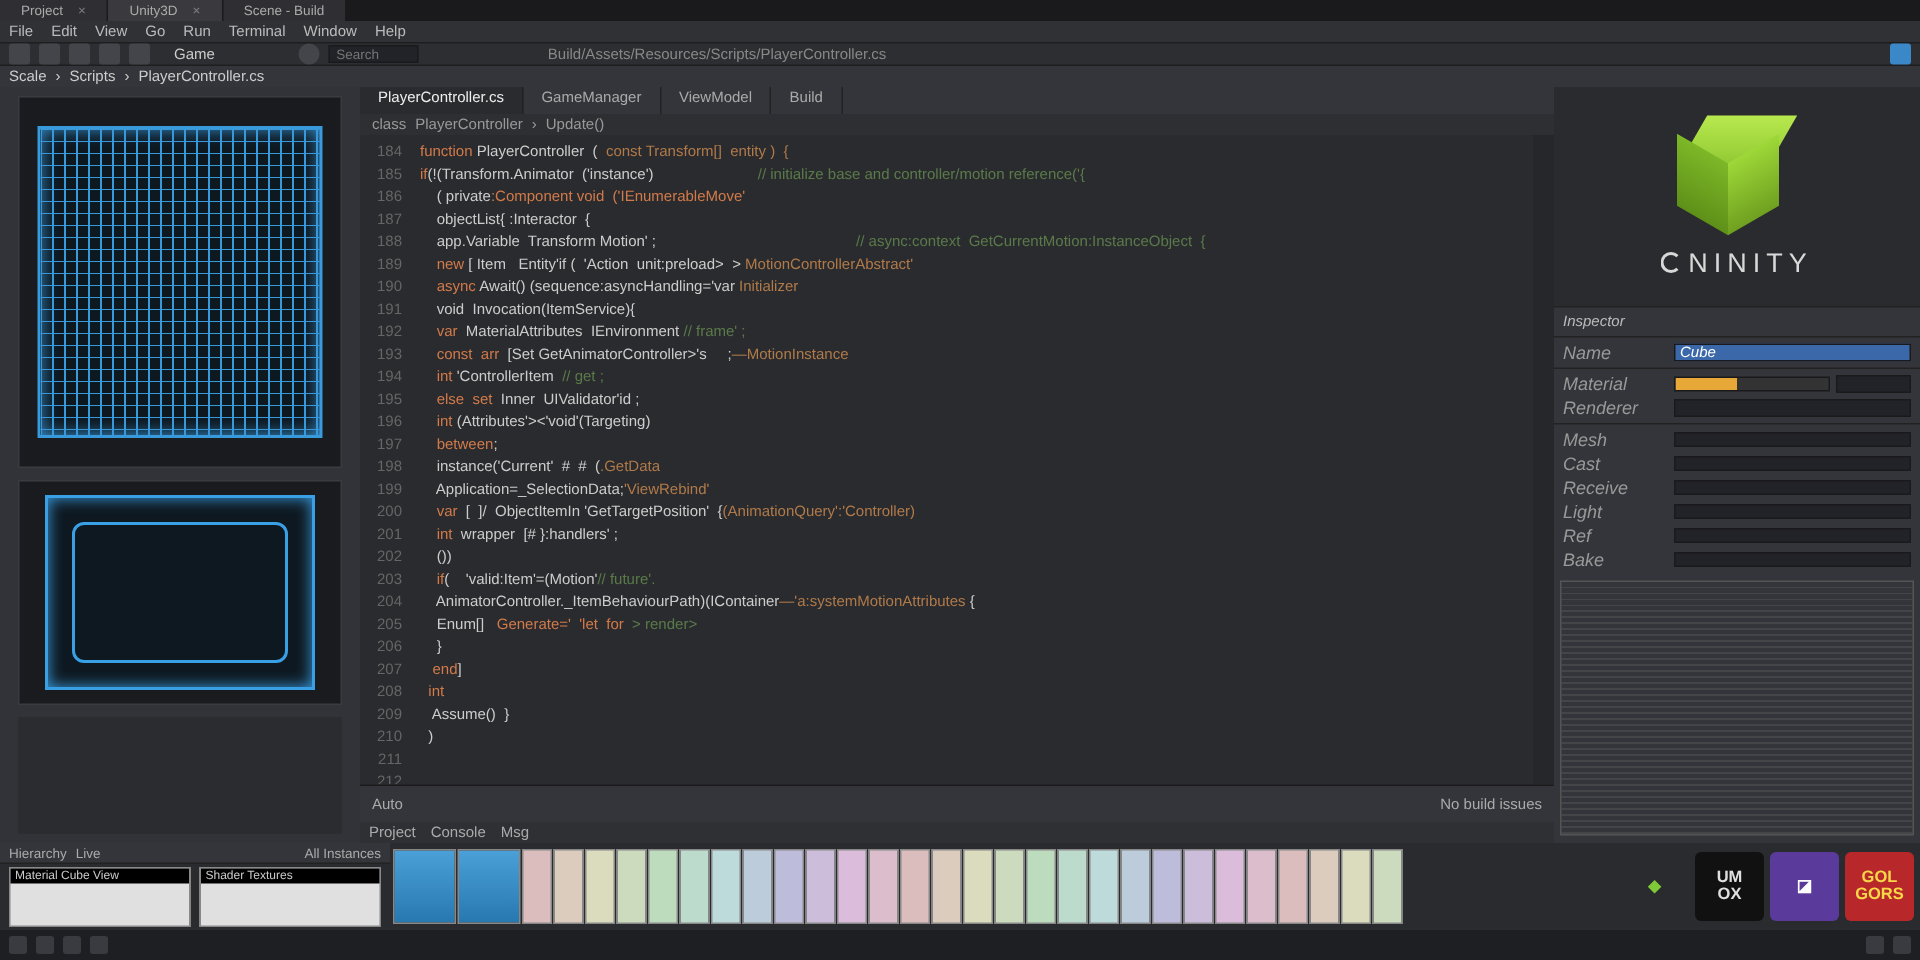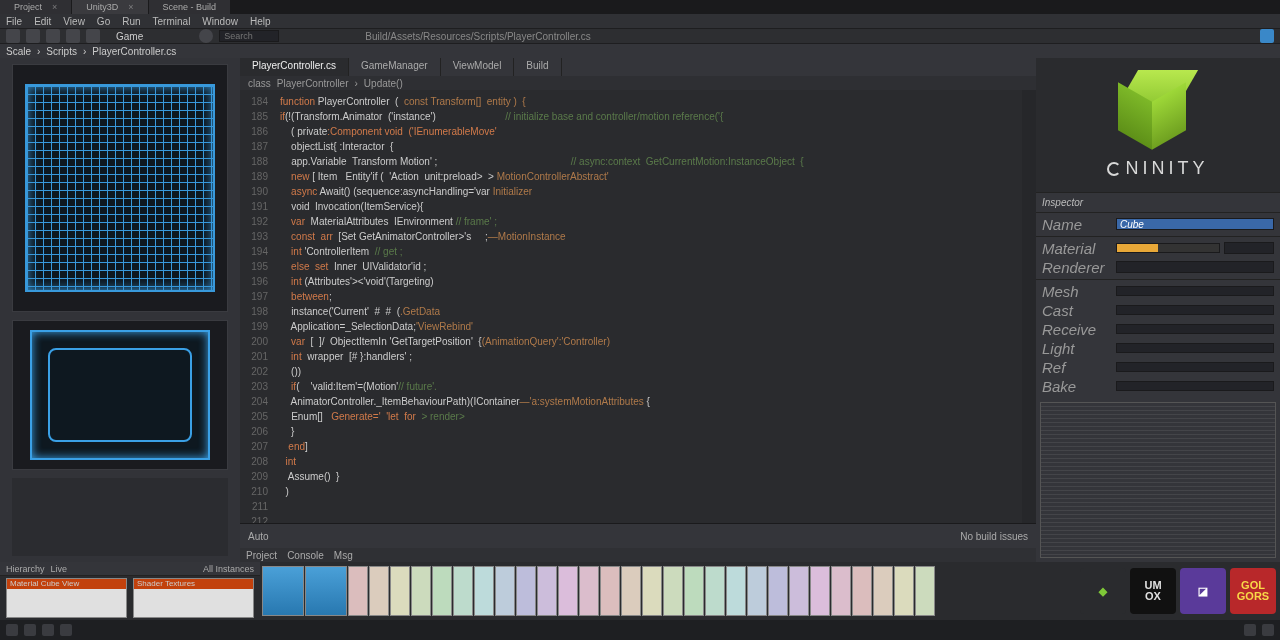--- a/index.html
+++ b/index.html
@@ -42,30 +42,30 @@
 .cube { width:80px; height:80px; position:relative; margin-bottom:8px; }
 .cube .face { position:absolute; }
 .cube .top { width:60px; height:35px; background:linear-gradient(#b8e84e,#8fc832); transform:skewX(-30deg); left:10px; top:0; }
 .cube .left { width:34px; height:48px; background:linear-gradient(#7db828,#5e9018); transform:skewY(30deg); left:0px; top:22px; }
 .cube .right { width:34px; height:48px; background:linear-gradient(#9ed838,#6fa020); transform:skewY(-30deg); left:34px; top:22px; }
 .brand { color:#d8d8d8; font-size:18px; letter-spacing:4px; display:flex; align-items:center; gap:4px; }
 .brand-ring { width:14px; height:14px; border:2px solid #d8d8d8; border-radius:50%; border-right-color:transparent; }
 .insp-section { border-top:1px solid #222; padding:2px 6px; font-size:10px;font-style:italic; }
 .insp-title { color:#bbb; padding:2px 0; }
 .insp-row { display:flex; align-items:center; gap:4px; padding:1px 0; }
-.insp-label { width:70px; color:#999; font-size:15px; }
+.insp-label { width:70px; color:#999; font-size:12px; }
 .insp-input { flex:1; height:12px; background:#222328; border:1px solid #1a1a1c; }
 .insp-slider { flex:1; height:10px; background:linear-gradient(90deg,#e8a838 0 40%,#333 40%); border:1px solid #1a1a1c; }
 .preview-thumb { height:170px; margin:4px; background:linear-gradient(#3a4a58,#2a3540); border:1px solid #555; background-image:repeating-linear-gradient(transparent 0 3px,rgba(255,255,255,.08) 3px 4px); }
 .taskbar { height:58px; background:#2a2b2e; display:flex; }
 .hier-col { width:260px; display:flex; flex-direction:column; }
 .hier-row { height:14px; background:#34353a; display:flex; align-items:center; padding:0 6px; gap:6px; font-size:9px; color:#aaa; border-bottom:1px solid #222; }
 .hier-cards { flex:1; display:flex; gap:6px; padding:2px 6px; }
 .card { flex:1; background:#e0e0e0; border:1px solid #888; position:relative; }
-.card-head { height:10px; background:#c2410c; color:#ccc; font-size:8px; padding:0 3px; }
+.card-head { height:10px; background:#000000; color:#ccc; font-size:8px; padding:0 3px; }
 .thumb-strip { flex:1; display:flex; align-items:center; padding:2px; gap:1px; overflow:hidden; }
 .strip-item { width:20px; height:50px; background:#ddd; border:1px solid #888; flex-shrink:0; }
 .strip-item.folder { width:42px; background:linear-gradient(#4aa0d8,#2878b0); }
 .brand-icons { display:flex; gap:4px; padding:4px; align-items:center; }
 .bi { width:46px; height:46px; border-radius:4px; display:flex; align-items:center; justify-content:center; font-size:14px; font-weight:bold; }
 .statusbar { height:20px; background:#1e1f22; display:flex; align-items:center; padding:0 6px; gap:6px; font-size:9px; color:#888; }
 .sb-icon { width:12px; height:12px; background:#3a3b40; border-radius:2px; }
 </style>
 </head>
 <body>

